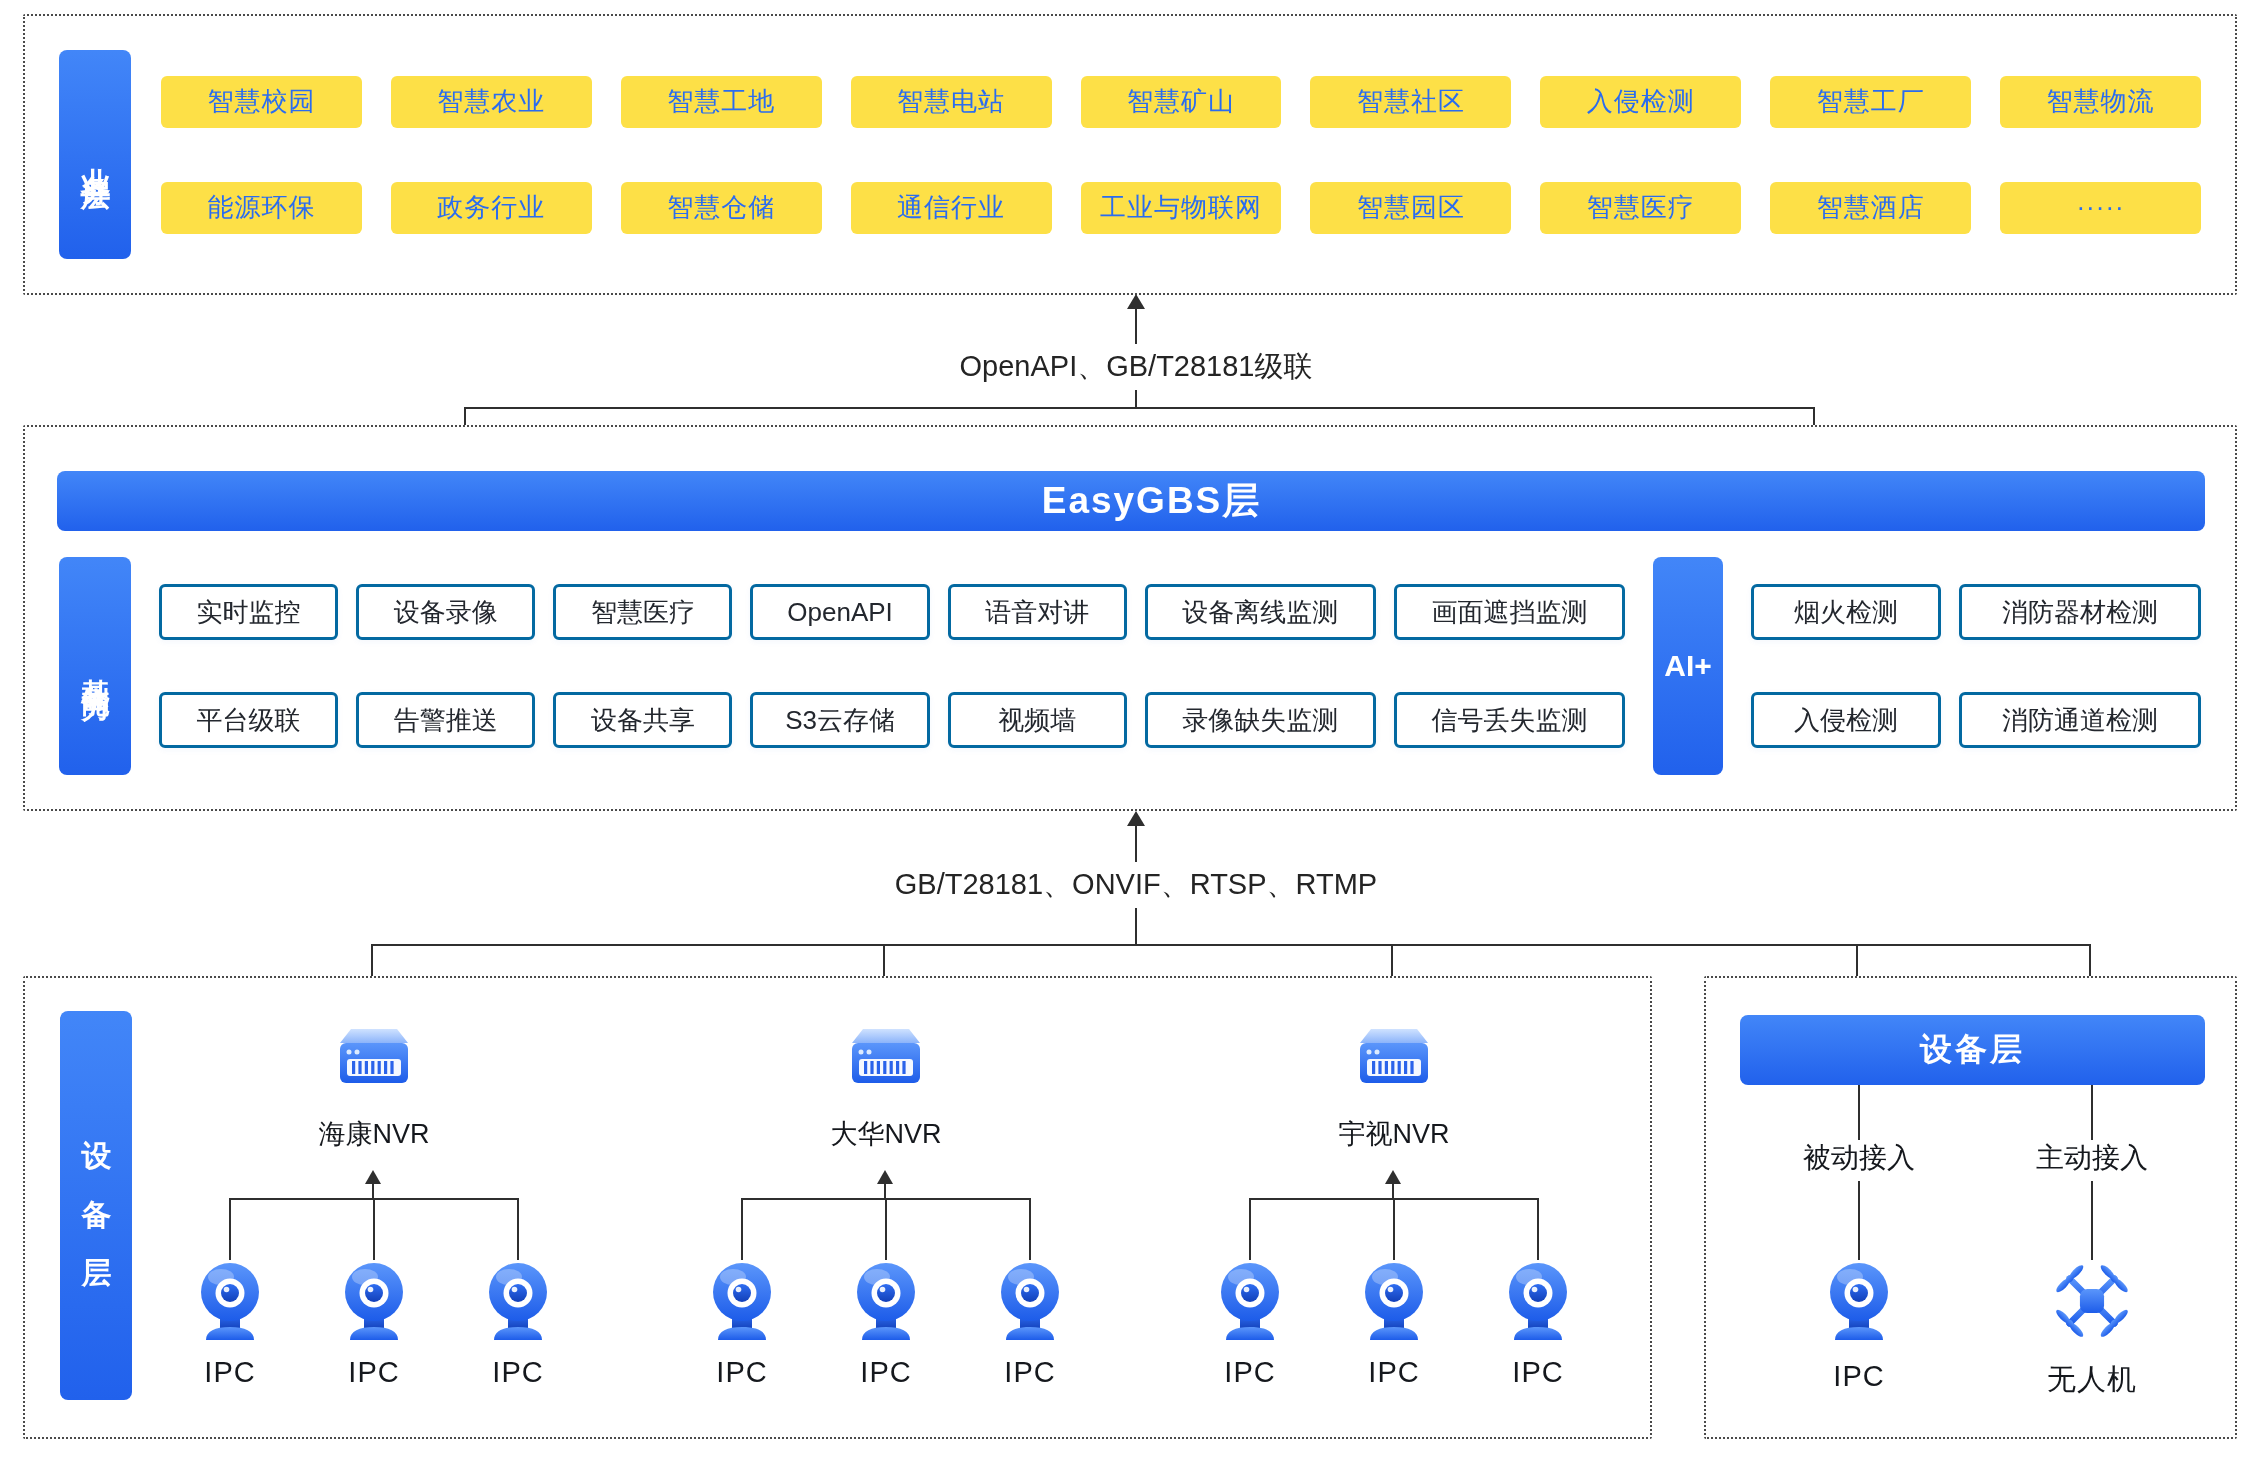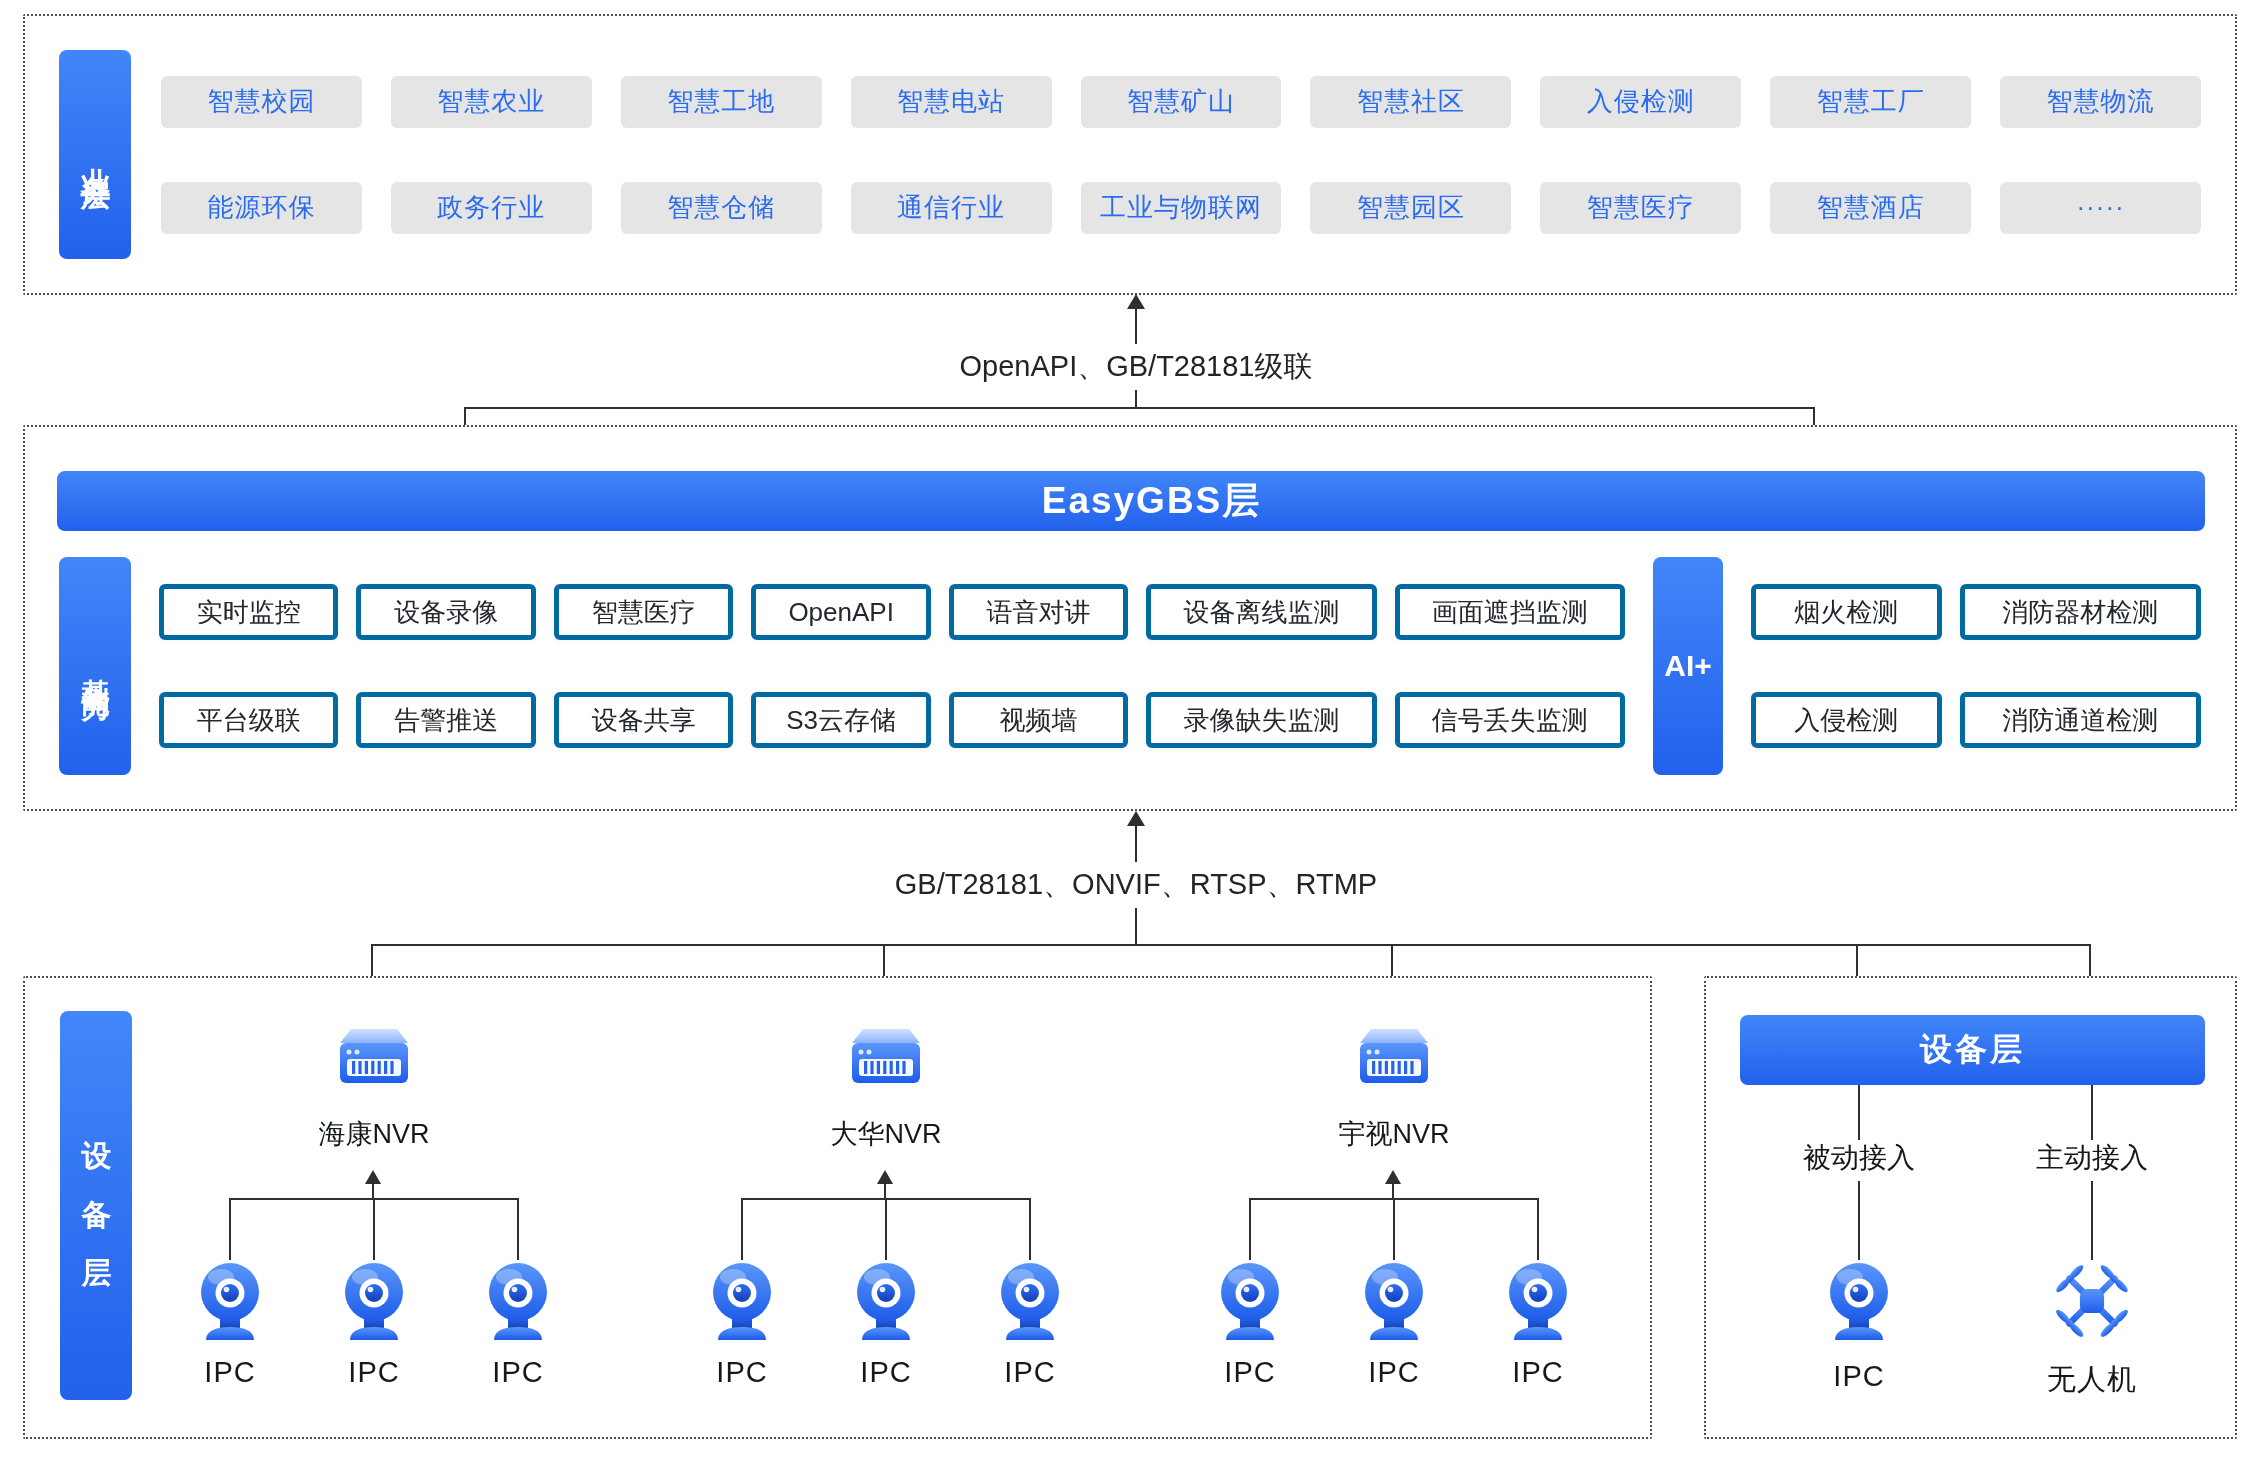--- a/index.html
+++ b/index.html
@@ -25,22 +25,22 @@
     writing-mode:vertical-rl; text-orientation:upright; font-weight:600; }
 
   
   .box-business { left:23px; top:14px; width:2214px; height:281px;
     display:flex; gap:30px; padding:34px; }
   .box-business .vlabel { flex:0 0 72px; font-size:30px; letter-spacing:8px; }
   .chip-grid { flex:1; display:flex; flex-direction:column; justify-content:center; gap:54px; }
   .chip-row { display:flex; gap:29px; }
   .chip { flex:1; height:52px; border-radius:6px; display:flex; align-items:center; justify-content:center;
     font-size:26px; white-space:nowrap; }
-  .chip.blue { background:#e5e5e5; color:#2a6cf0; font-weight:500; letter-spacing:1px; }
-  .chip.white { background:#fff; border:5px solid #0369a1; color:#23272e; font-weight:500;
+  .chip.blue { background:#fde047; color:#2a6cf0; font-weight:500; letter-spacing:1px; }
+  .chip.white { background:#fff; border:3px solid #0369a1; color:#23272e; font-weight:500;
     box-shadow:0 2px 6px rgba(40,90,200,0.05); }
   .chip.wide { flex:1.3; }
 
   
   .box-platform { left:23px; top:425px; width:2214px; height:386px; }
   .easygbs-bar { position:absolute; left:32px; top:44px; width:2148px; height:60px;
     background:linear-gradient(180deg,#4286f8,#2161ec); border-radius:8px; color:#fff;
     font-size:37px; font-weight:700; letter-spacing:2px;
     display:flex; align-items:center; justify-content:center;padding-left:41px; }
   .platform-body { position:absolute; left:34px; top:130px; right:34px; height:218px;

